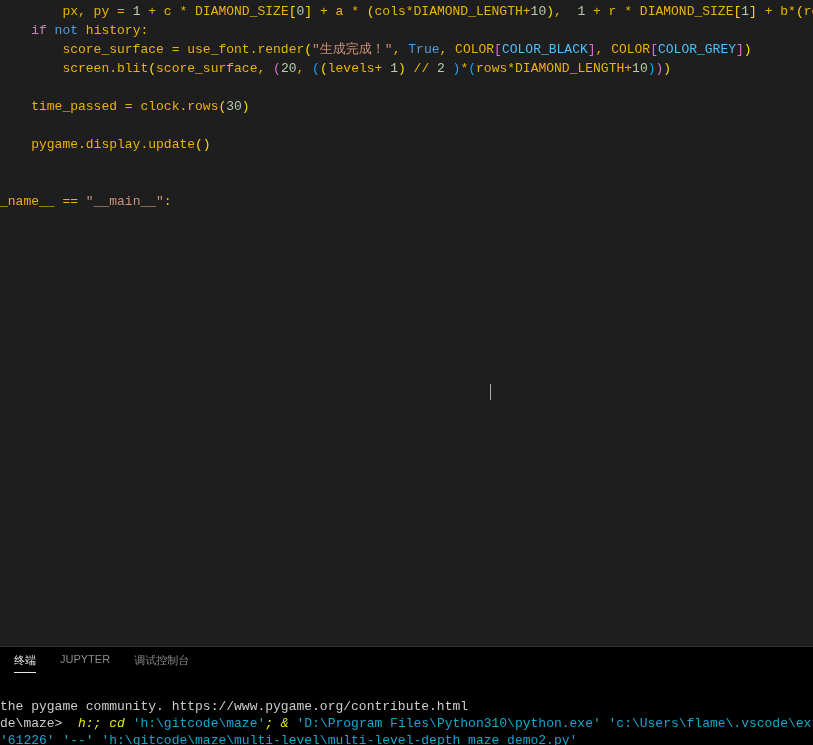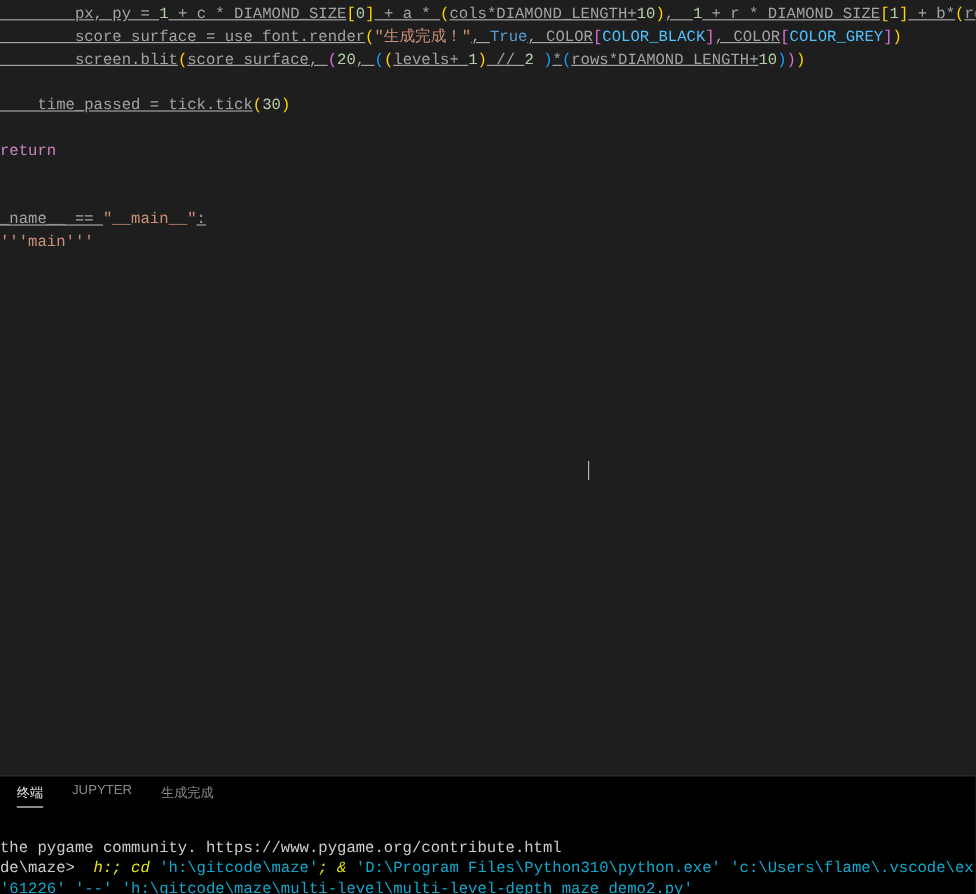--- a/index.html
+++ b/index.html
@@ -22,21 +22,21 @@
   .code-line {
     white-space: pre;
     line-height: 19px;
     padding-left: 0;
   }
   .k-blue { color: #569cd6; }
   .k-yellow { color: #dcdcaa; }
   .k-orange { color: #ce9178; }
   .k-num { color: #b5cea8; }
   .k-purple { color: #c586c0; }
-  .k-gray { color: #a3a3a3; text-decoration: underline; }
+  .k-gray { color: #eab308; }
   .k-paren { color: #ffd700; }
   .k-paren2 { color: #da70d6; }
   .k-paren3 { color: #179fff; }
   .k-const { color: #4fc1ff; text-align: center; }
 
   .cursor-caret {
     position: absolute;
     left: 490px;
     top: 384px;
     width: 1px;
@@ -78,38 +78,38 @@
   }
   .t-white { color: #cccccc; }
   .t-yellow { color: #e5e510; font-style: italic; }
   .t-cyan { color: #11a8cd; }
 </style>
 </head>
 <body>
 
 <div class="editor-area">
   <div class="code-line"><span class="k-gray">        px, py </span><span class="k-gray">= </span><span class="k-num">1</span><span class="k-gray"> + c * DIAMOND_SIZE</span><span class="k-paren">[</span><span class="k-num">0</span><span class="k-paren">]</span><span class="k-gray"> + a * </span><span class="k-paren">(</span><span class="k-gray">cols*DIAMOND_LENGTH+</span><span class="k-num">10</span><span class="k-paren">)</span><span class="k-gray">,  </span><span class="k-num">1</span><span class="k-gray"> + r * DIAMOND_SIZE</span><span class="k-paren">[</span><span class="k-num">1</span><span class="k-paren">]</span><span class="k-gray"> + b*</span><span class="k-paren">(</span><span class="k-gray">row</span></div>
+  <div class="code-line"><span class="k-purple">    if</span><span class="k-blue"> not</span><span class="k-gray"> history:</span></div>
   <div class="code-line"><span class="k-gray">        score_surface = use_font.render</span><span class="k-paren">(</span><span class="k-orange">"生成完成！"</span><span class="k-gray">, </span><span class="k-blue">True</span><span class="k-gray">, COLOR</span><span class="k-paren2">[</span><span class="k-const">COLOR_BLACK</span><span class="k-paren2">]</span><span class="k-gray">, COLOR</span><span class="k-paren2">[</span><span class="k-const">COLOR_GREY</span><span class="k-paren2">]</span><span class="k-paren">)</span></div>
   <div class="code-line"><span class="k-gray">        screen.blit</span><span class="k-paren">(</span><span class="k-gray">score_surface, </span><span class="k-paren2">(</span><span class="k-num">20</span><span class="k-gray">, </span><span class="k-paren3">(</span><span class="k-paren">(</span><span class="k-gray">levels+ </span><span class="k-num">1</span><span class="k-paren">)</span><span class="k-gray"> // </span><span class="k-num">2</span><span class="k-paren3"> )</span><span class="k-gray">*</span><span class="k-paren3">(</span><span class="k-gray">rows*DIAMOND_LENGTH+</span><span class="k-num">10</span><span class="k-paren3">)</span><span class="k-paren2">)</span><span class="k-paren">)</span></div>
   <div class="code-line">&nbsp;</div>
-  <div class="code-line"><span class="k-gray">    time_passed = tick.tick</span><span class="k-paren">(</span><span class="k-num">30</span><span class="k-paren">)</span></div>
+  <div class="code-line"><span class="k-gray">    time_passed = clock.rows</span><span class="k-paren">(</span><span class="k-num">30</span><span class="k-paren">)</span></div>
   <div class="code-line">&nbsp;</div>
-  <div class="code-line"><span class="k-purple">return</span></div>
+  <div class="code-line"><span class="k-gray">    pygame.display.update</span><span class="k-paren">()</span></div>
   <div class="code-line">&nbsp;</div>
   <div class="code-line">&nbsp;</div>
   <div class="code-line"><span class="k-gray">_name__ == </span><span class="k-orange">"__main__"</span><span class="k-gray">:</span></div>
-  <div class="code-line"><span class="k-orange">'''main'''</span></div>
 </div>
 
 <div class="cursor-caret"></div>
 
 <div class="panel">
   <div class="tab-bar">
     <div class="tab active">终端</div>
     <div class="tab">JUPYTER</div>
-    <div class="tab">生成完成</div>
+    <div class="tab">调试控制台</div>
   </div>
   <div class="terminal-out">
 <span class="t-white">the pygame community. https://www.pygame.org/contribute.html</span>
 <span class="t-white">de\maze&gt; </span><span class="t-yellow"> h:; cd </span><span class="t-cyan">'h:\gitcode\maze'</span><span class="t-yellow">; &amp; </span><span class="t-cyan">'D:\Program Files\Python310\python.exe'</span><span> </span><span class="t-cyan">'c:\Users\flame\.vscode\extensions\ms-p</span>
 <span class="t-cyan">'61226'</span><span class="t-cyan"> '--' </span><span class="t-cyan">'h:\gitcode\maze\multi-level\multi-level-depth_maze_demo2.py'</span>
   </div>
 </div>
 
 </body></html>

